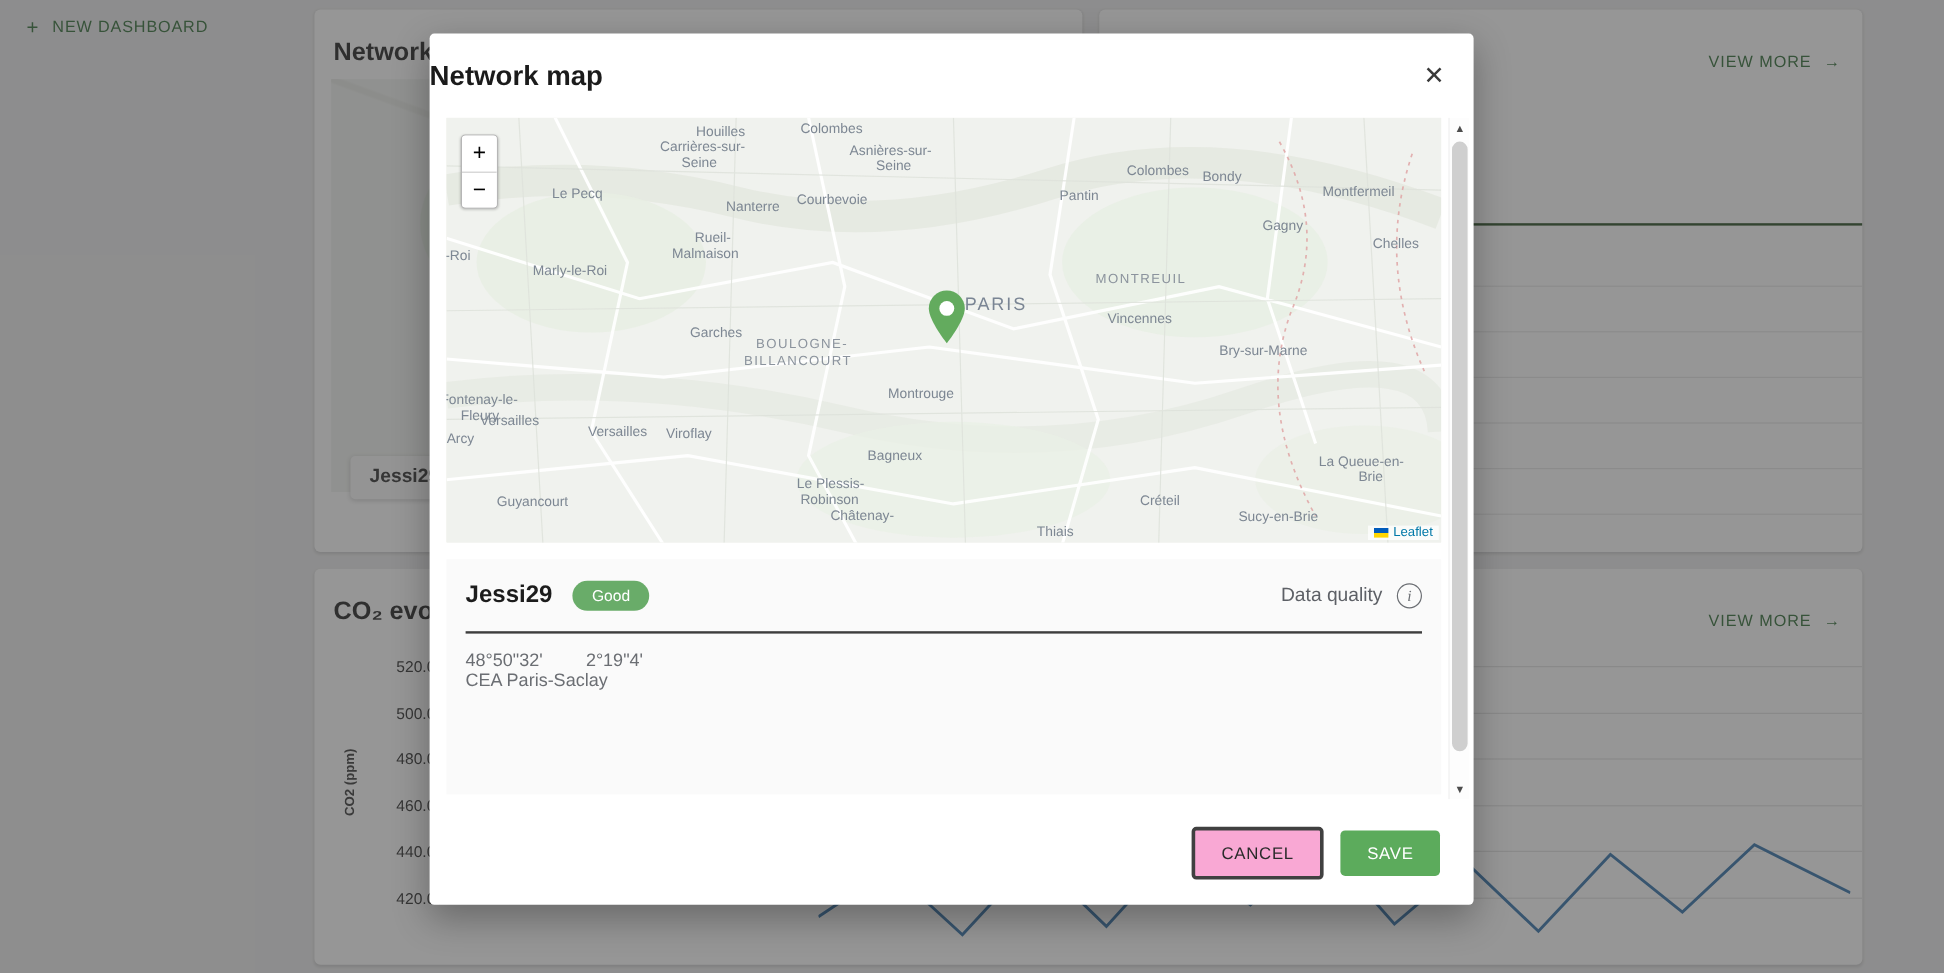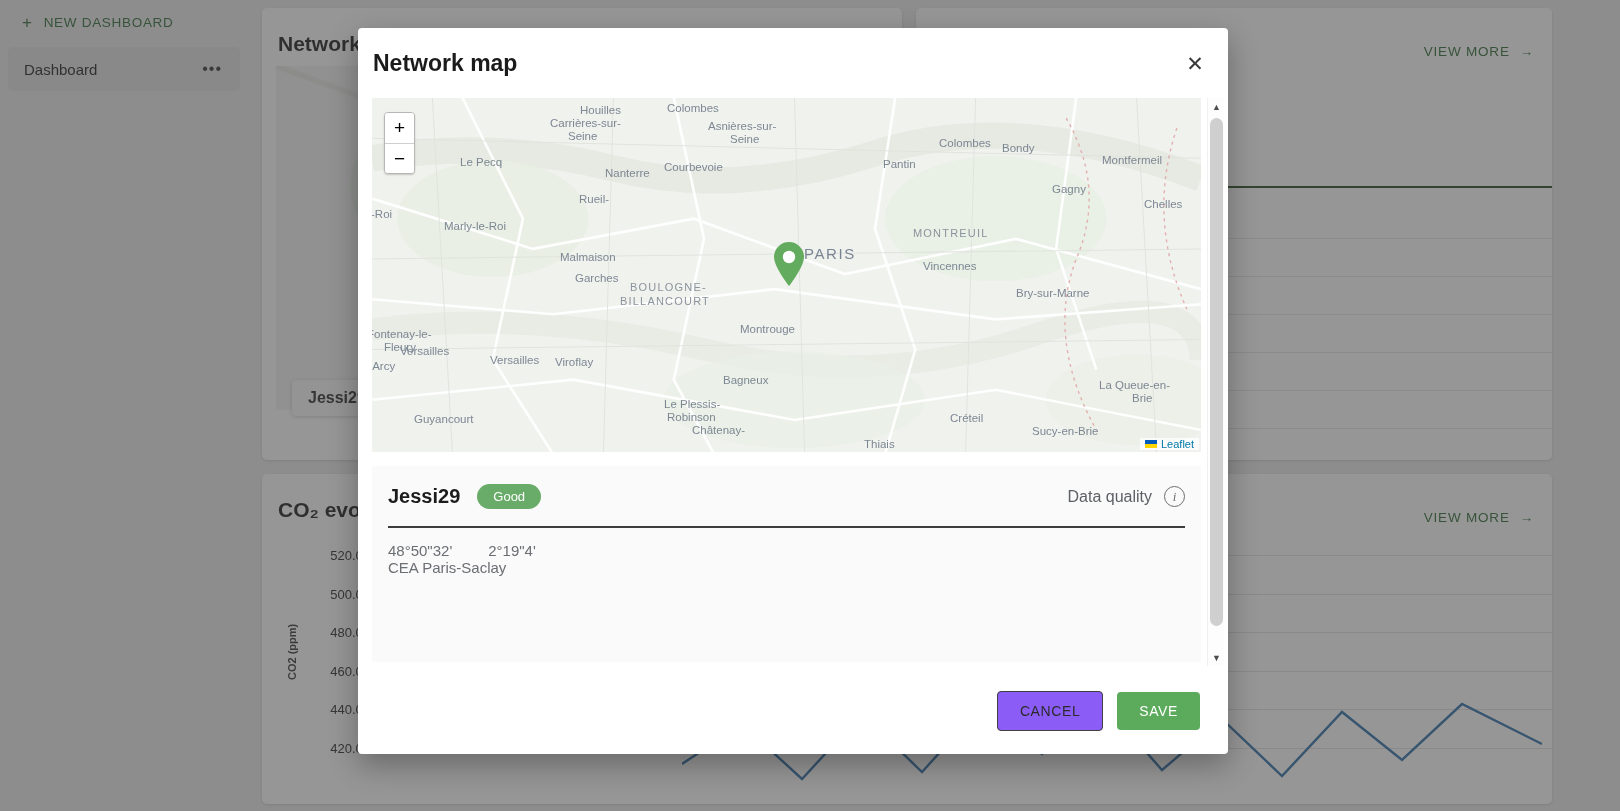--- a/index.html
+++ b/index.html
@@ -101,21 +101,20 @@
     background: #ffffff; border-radius: 4px;
     box-shadow: 0 11px 30px rgba(0,0,0,.30);
     display: flex; flex-direction: column;
   }
   .modal-head {
     height: 70px; flex: 0 0 70px; position: relative;
     display: flex; align-items: center;
   }
   .modal-title {
     font-size: 23px; font-weight: bold; color: #1b1b1b;
-    padding-left: 15px;
   }
   .modal-close {
     position: absolute; right: 20px; top: 50%; transform: translateY(-50%);
     width: 26px; height: 26px; display: flex; align-items: center; justify-content: center;
     font-size: 21px; color: #3a3a3a; cursor: pointer; line-height: 1;
   }
 
   .modal-body {
     position: relative; flex: 1 1 auto;
     overflow: hidden; padding: 0 0 0 0;
@@ -201,36 +200,32 @@
 
   .modal-foot {
     flex: 0 0 80px; display: flex; align-items: center; justify-content: flex-end;
     gap: 14px; padding: 0 28px 6px 0;
   }
   .btn {
     font-size: 14px; letter-spacing: 0.6px; border-radius: 4px;
     padding: 11px 22px; cursor: pointer; border: none;
     font-family: "Liberation Sans", sans-serif;
   }
-  .btn-cancel { background: #8b5cf6; color: #2b2b2b; border: 1px solid #404040; }
+  .btn-cancel { background: #f9a8d4; color: #2b2b2b; border: 3px solid #404040; }
   .btn-save { background: #5cab5c; color: #fff; }
 </style>
 </head>
 <body>
 
 <div id="app-bg">
 
   <div class="sidebar">
     <div class="new-dash">
       <span class="plus">+</span>
       <span>NEW DASHBOARD</span>
-    </div>
-    <div class="dash-item">
-      <span>Dashboard</span>
-      <span class="dots">•••</span>
     </div>
   </div>
 
   <div class="panel" id="panel-network">
     <div class="panel-title">Network</div>
     <div class="bg-map"></div>
     <div class="bg-chip">Jessi29</div>
   </div>
 
   <div class="panel" id="panel-right">
@@ -339,21 +334,21 @@
             <div class="map-lbl" style="left: 567px; top: 39px;">Colombes</div>
             <div class="map-lbl" style="left: 630px; top: 44px;">Bondy</div>
             <div class="map-lbl" style="left: 730px; top: 56px;">Montfermeil</div>
             <div class="map-lbl" style="left: 88px; top: 58px;">Le Pecq</div>
             <div class="map-lbl" style="left: 233px; top: 69px;">Nanterre</div>
             <div class="map-lbl" style="left: 292px; top: 63px;">Courbevoie</div>
             <div class="map-lbl" style="left: 511px; top: 60px;">Pantin</div>
             <div class="map-lbl" style="left: 680px; top: 85px;">Gagny</div>
             <div class="map-lbl" style="left: 772px; top: 100px;">Chelles</div>
             <div class="map-lbl" style="left: 207px; top: 95px;">Rueil-</div>
-            <div class="map-lbl" style="left: 188px; top: 108px; margin-top: 45px;">Malmaison</div>
+            <div class="map-lbl" style="left: 188px; top: 108px;">Malmaison</div>
             <div class="map-lbl" style="left: 72px; top: 122px;">Marly-le-Roi</div>
             <div class="map-lbl big" style="left: 541px; top: 129px;">MONTREUIL</div>
             <div class="map-lbl" style="left: -1px; top: 110px;">-Roi</div>
             <div class="map-lbl" style="left: 551px; top: 162px;">Vincennes</div>
             <div class="map-lbl" style="left: 203px; top: 174px;">Garches</div>
             <div class="map-lbl big" style="left: 258px; top: 183px;">BOULOGNE-</div>
             <div class="map-lbl big" style="left: 248px; top: 197px;">BILLANCOURT</div>
             <div class="map-lbl" style="left: 644px; top: 189px;">Bry-sur-Marne</div>
             <div class="map-lbl" style="left: 368px; top: 225px;">Montrouge</div>
             <div class="map-lbl" style="left: -5px; top: 230px;">Fontenay-le-</div>

